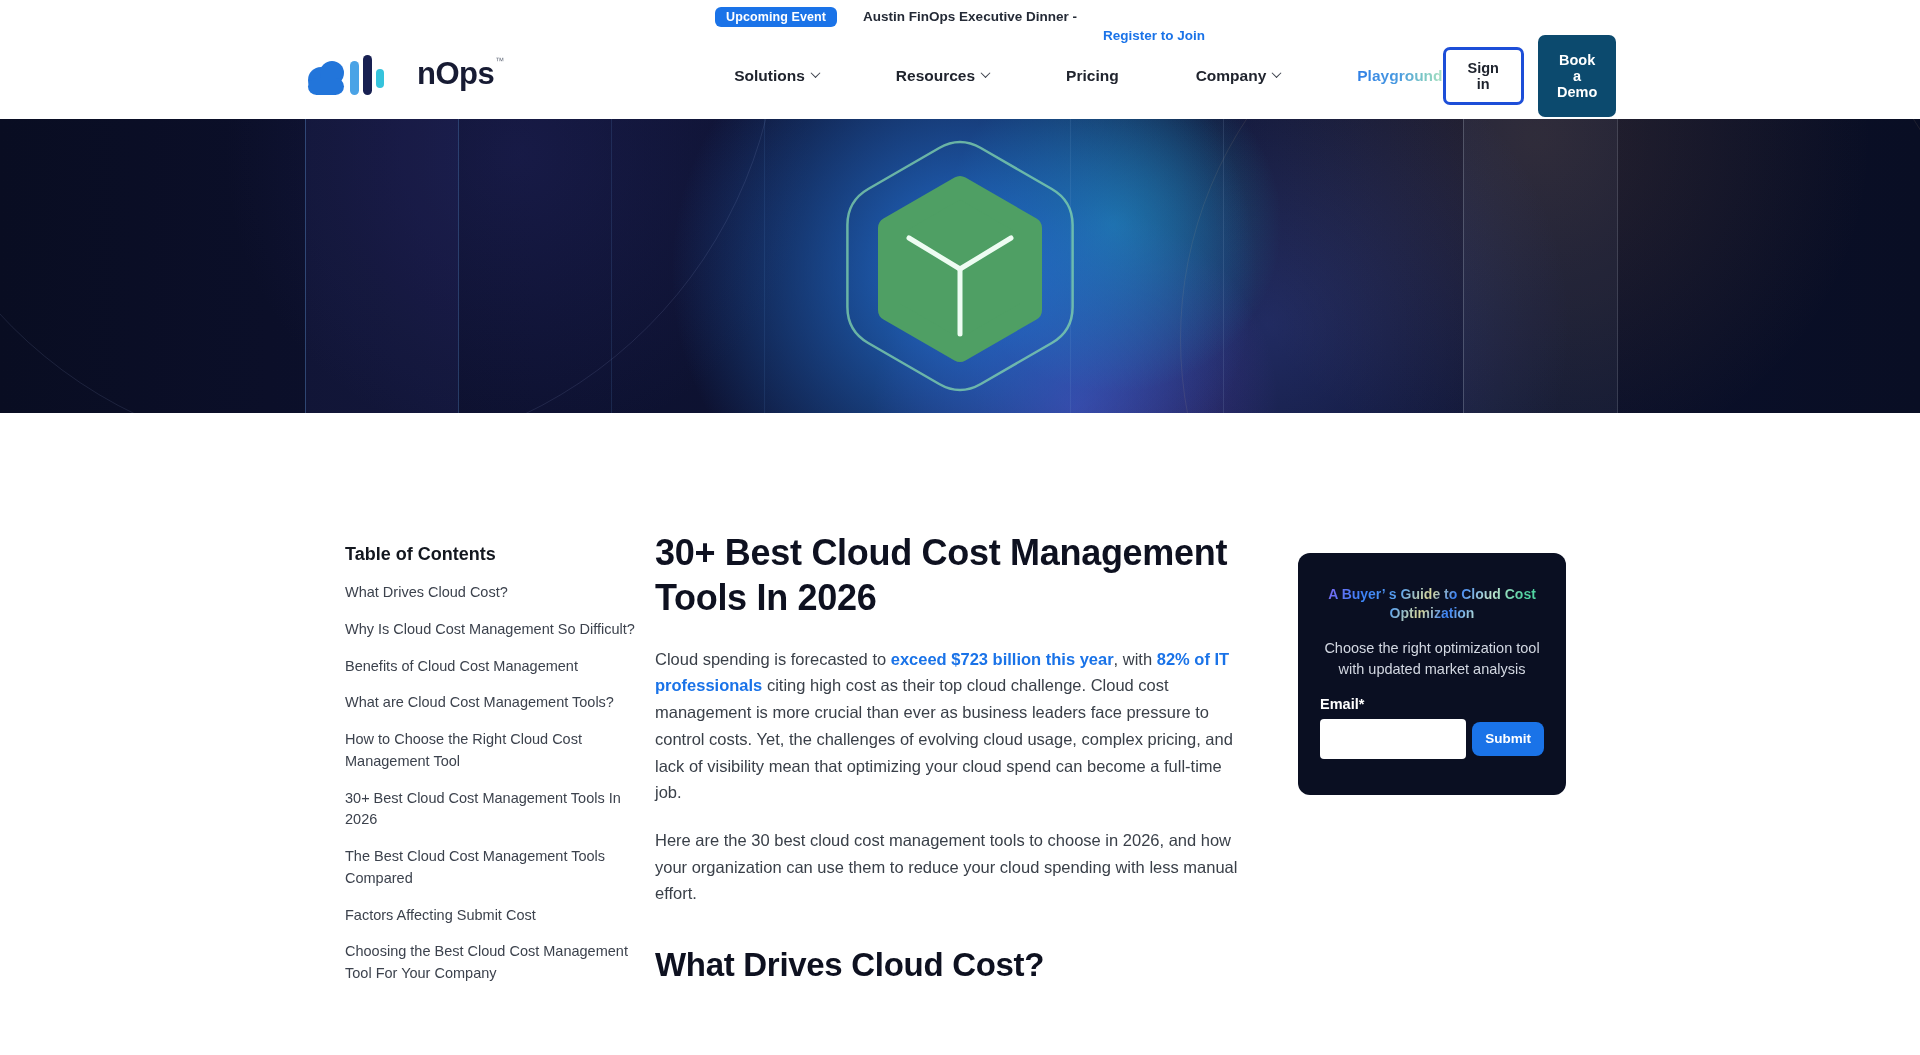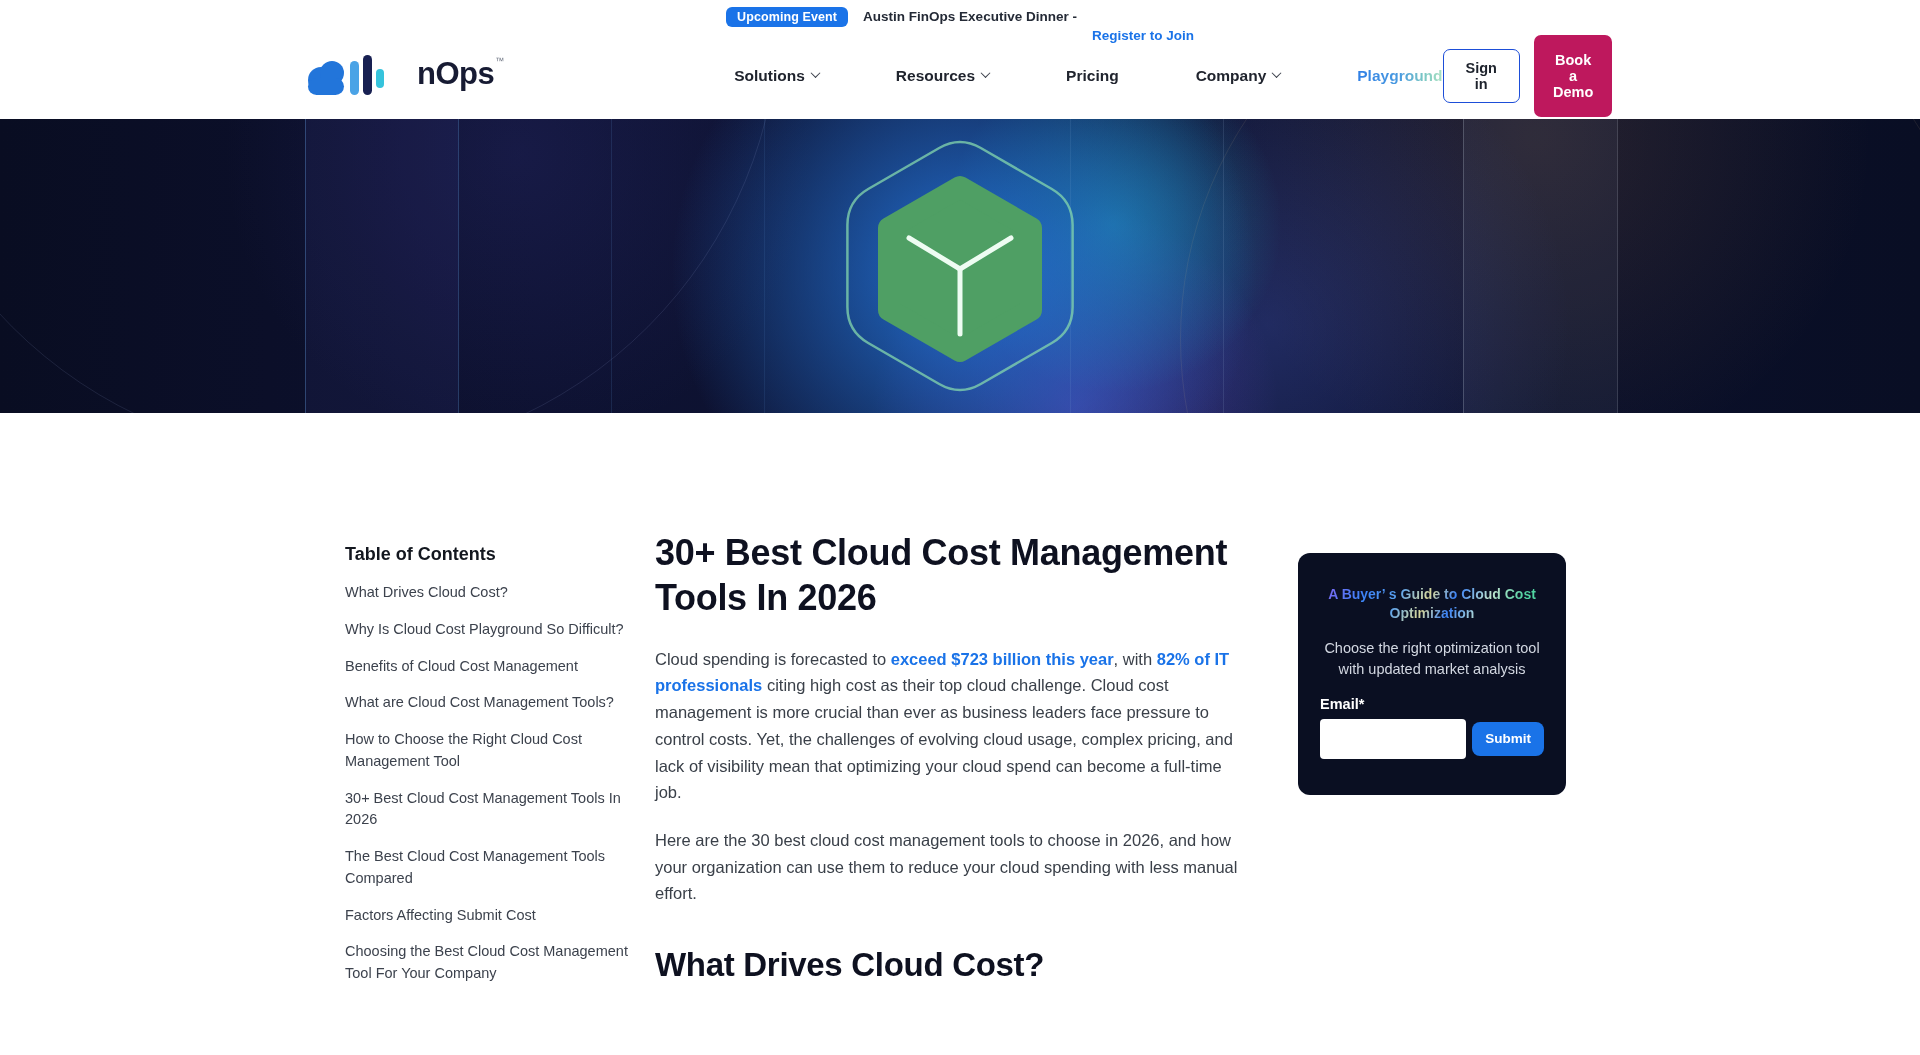--- a/index.html
+++ b/index.html
@@ -1,21 +1,21 @@
 <!DOCTYPE html>
 <html><head>
 <meta charset="utf-8">
 <style>
   * { margin:0; padding:0; box-sizing:border-box; }
   html,body { width:1920px; height:1055px; overflow:hidden; background:#ffffff;
               font-family:"Liberation Sans", sans-serif; }
 
   
   .top-banner { height:33px; display:flex; align-items:center; justify-content:center;
-                gap:15px; background:#ffffff; font-size:13.5px; }
+                gap:26px; background:#ffffff; font-size:13.5px; }
   .event-badge { background:#1a73e8; color:#fff; font-weight:700; font-size:12.5px;
                  padding:3px 11px; border-radius:6px; letter-spacing:.1px; }
   .banner-text { color:#242a36; font-weight:600; }
   .banner-link { color:#1a73e8; font-weight:600; text-decoration:none; cursor:pointer;margin-top:37px; }
 
   
   .nav { height:86px; display:flex; align-items:center; background:#fff;
          padding:0 312px 0 305px; }
   .logo { display:flex; align-items:flex-start; cursor:pointer; }
   .logo svg { display:block; }
@@ -23,24 +23,24 @@
                line-height:1; margin-left:8px; margin-top:6px; }
   .logo-tm { font-size:9px; color:#6b7280; margin-top:4px; margin-left:1px; }
   .nav-links { display:flex; align-items:center; gap:37px; margin-left:190px; }
   .nav-link { font-size:15.5px; font-weight:600; color:#20242e; cursor:pointer;
               display:flex; align-items:center; white-space:nowrap;margin-left:40px; }
   .chev { width:7px; height:7px; border-right:1.8px solid #3a3f4a; border-bottom:1.8px solid #3a3f4a;
           transform:rotate(45deg) translate(-1px,-1px); margin-left:7px; margin-top:-3px; }
   .nav-link.playground { background:linear-gradient(90deg,#2f7fe6 0%,#4a9be0 50%,#7cc8c4 78%,#abe2c3 100%);
                          -webkit-background-clip:text; background-clip:text; color:transparent; }
   .nav-actions { margin-left:auto; display:flex; align-items:center; gap:14px; }
-  .btn-signin { background:#fff; border:1px solid #1d4ed8; border-radius:7px;
+  .btn-signin { background:#fff; border:3px solid #1d4ed8; border-radius:7px;
                 padding:10px 22px; font-size:14.5px; font-weight:600; color:#1d222c; cursor:pointer;
                 font-family:inherit; }
-  .btn-demo { background:#be185d; border:none; border-radius:7px; padding:17px 19px;
+  .btn-demo { background:#0c4a6e; border:none; border-radius:7px; padding:17px 19px;
               font-size:14.5px; font-weight:700; color:#fff; cursor:pointer; font-family:inherit; }
 
   
   .hero { position:relative; height:294px; overflow:hidden;
           background-color:#0a0e24;
           background-image:
             radial-gradient(circle 430px at 50.2% 52%, rgba(35,115,215,.95) 0%, rgba(35,115,215,0) 68%),
             radial-gradient(circle 240px at 58% 36%, rgba(30,195,215,.50) 0%, rgba(30,195,215,0) 70%),
             radial-gradient(circle 290px at 56% 98%, rgba(115,80,230,.48) 0%, rgba(115,80,230,0) 70%),
             radial-gradient(circle 420px at 66% 70%, rgba(80,100,210,.30) 0%, rgba(80,100,210,0) 72%),
@@ -160,21 +160,21 @@
       <line x1="180" y1="150" x2="180" y2="215"></line>
     </g>
   </svg>
 </div>
 
 <div class="content">
 
   <aside class="toc">
     <div class="toc-title">Table of Contents</div>
     <a class="toc-item">What Drives Cloud Cost?</a>
-    <a class="toc-item">Why Is Cloud Cost Playground So Difficult?</a>
+    <a class="toc-item">Why Is Cloud Cost Management So Difficult?</a>
     <a class="toc-item">Benefits of Cloud Cost Management</a>
     <a class="toc-item">What are Cloud Cost Management Tools?</a>
     <a class="toc-item">How to Choose the Right Cloud Cost Management Tool</a>
     <a class="toc-item">30+ Best Cloud Cost Management Tools In 2026</a>
     <a class="toc-item">The Best Cloud Cost Management Tools Compared</a>
     <a class="toc-item">Factors Affecting Submit Cost</a>
     <a class="toc-item">Choosing the Best Cloud Cost Management Tool For Your Company</a>
   </aside>
 
   <main class="article">

